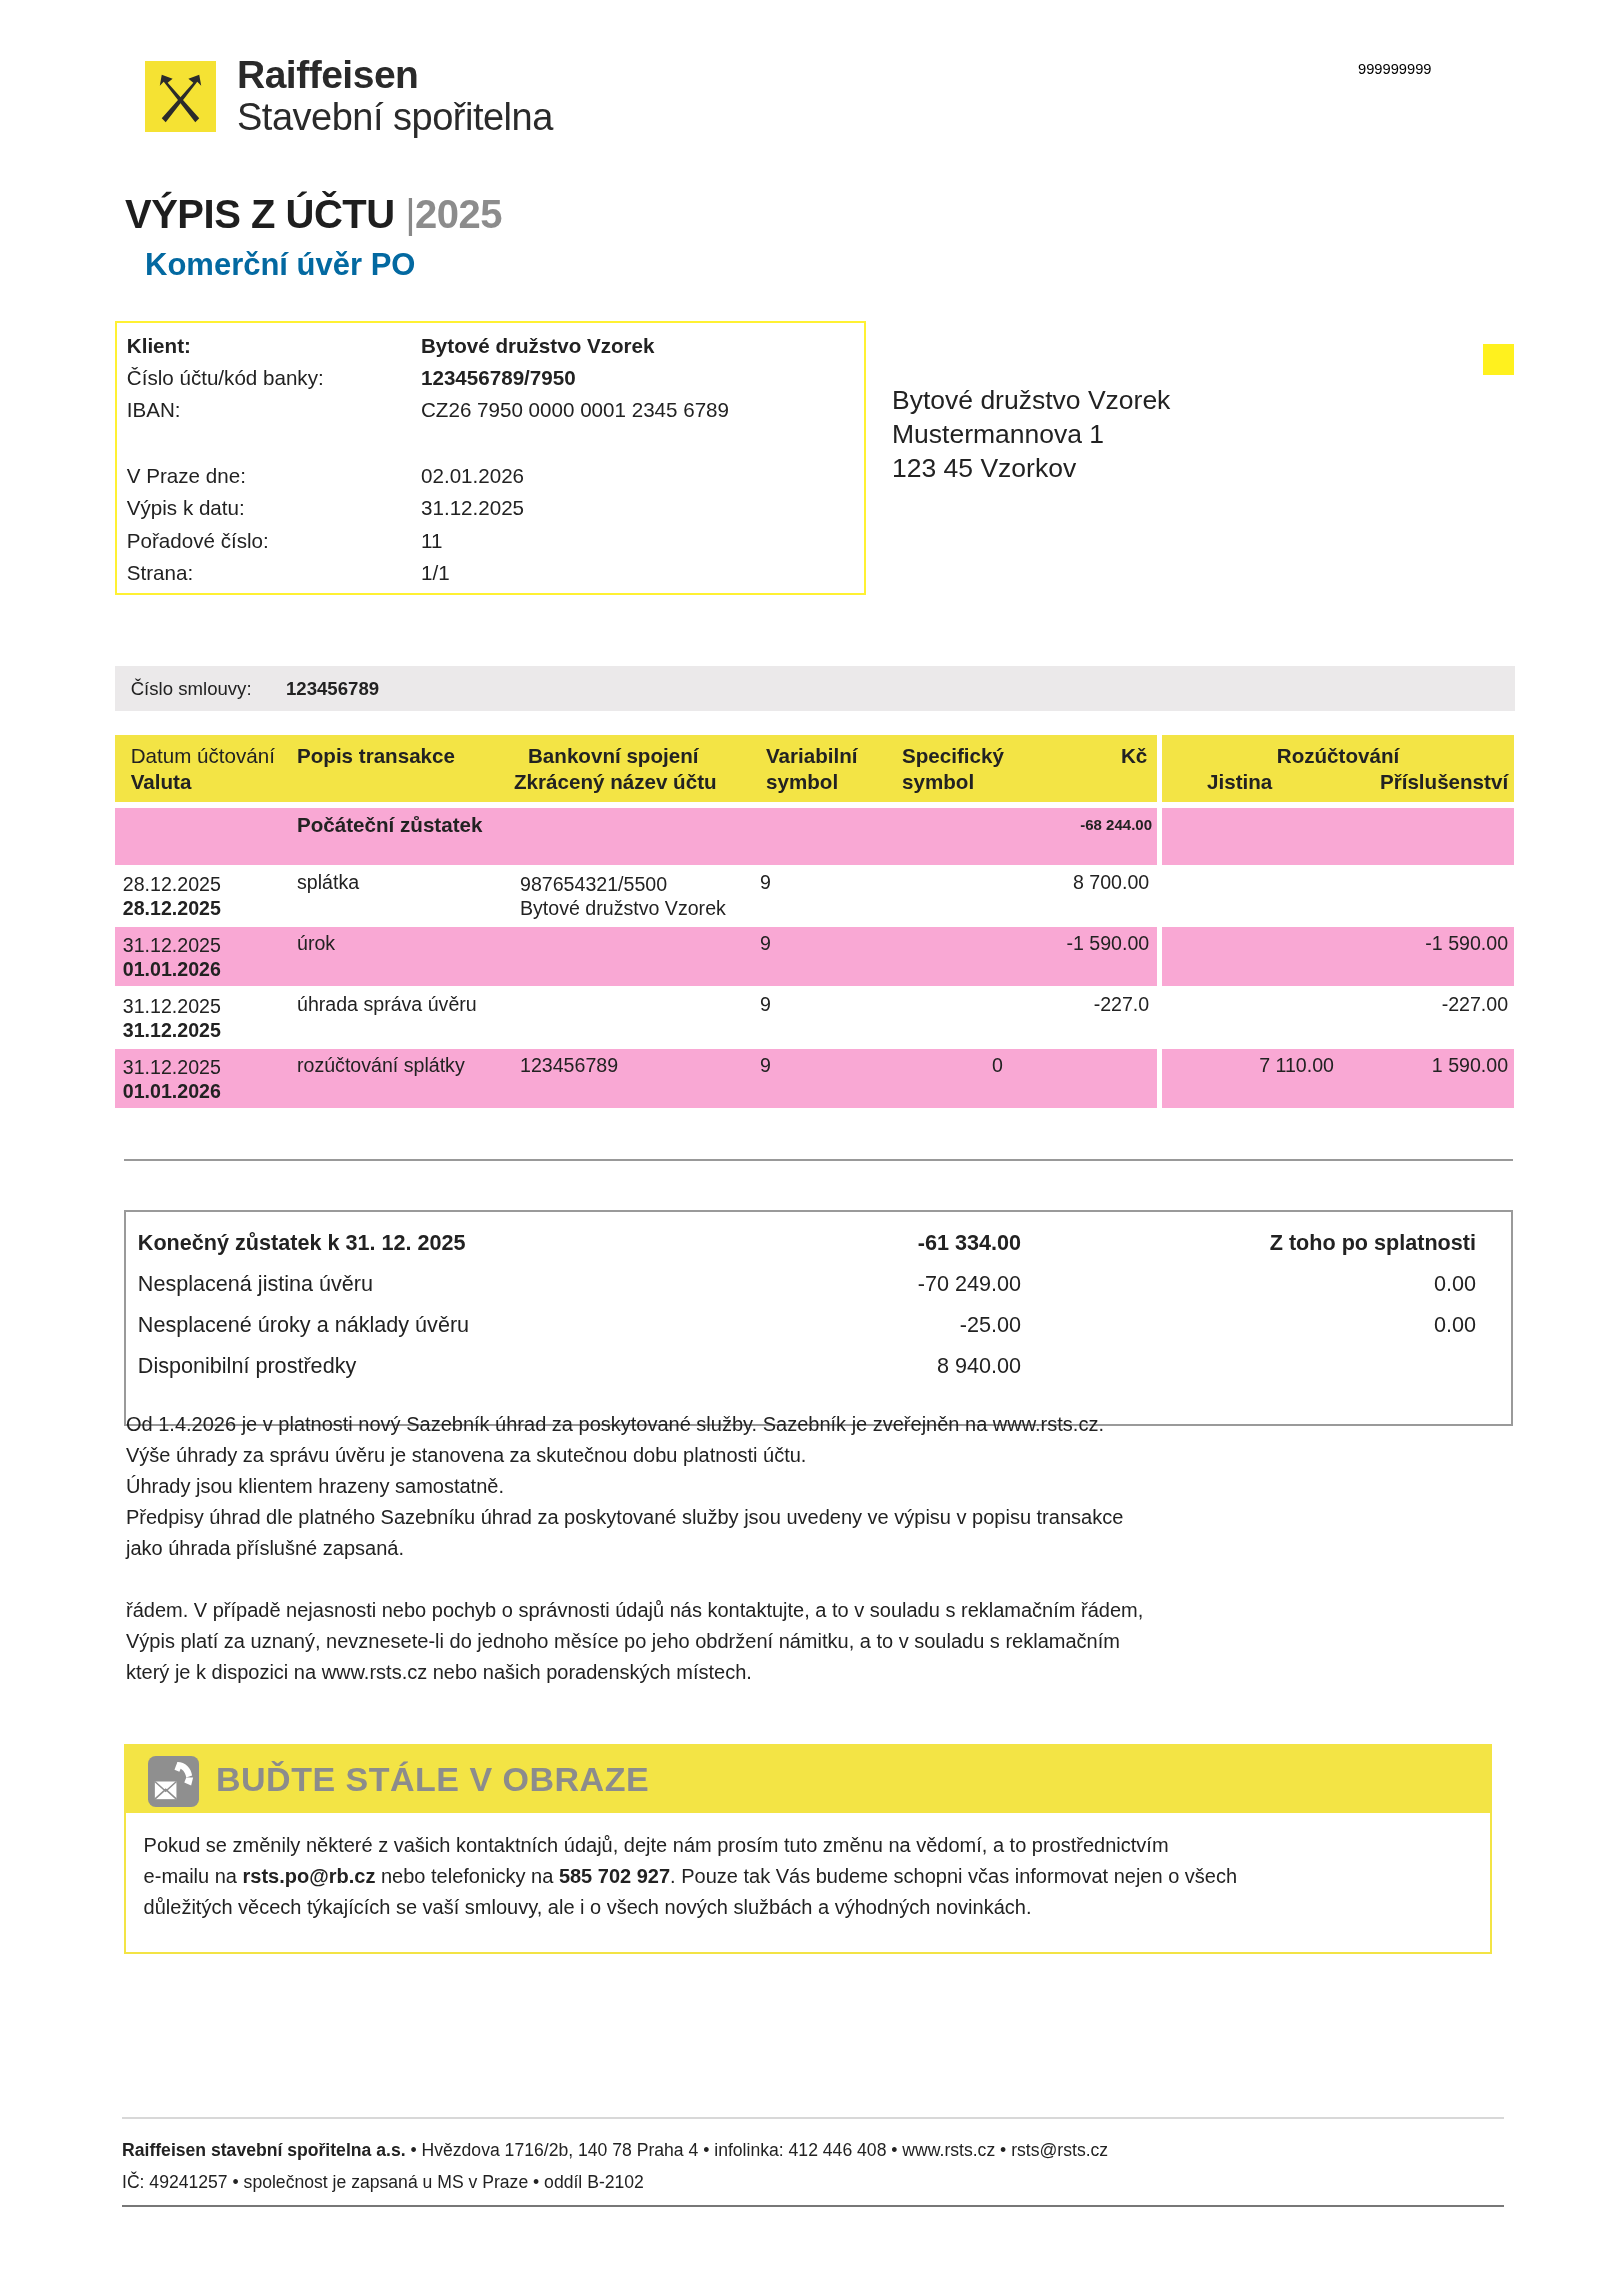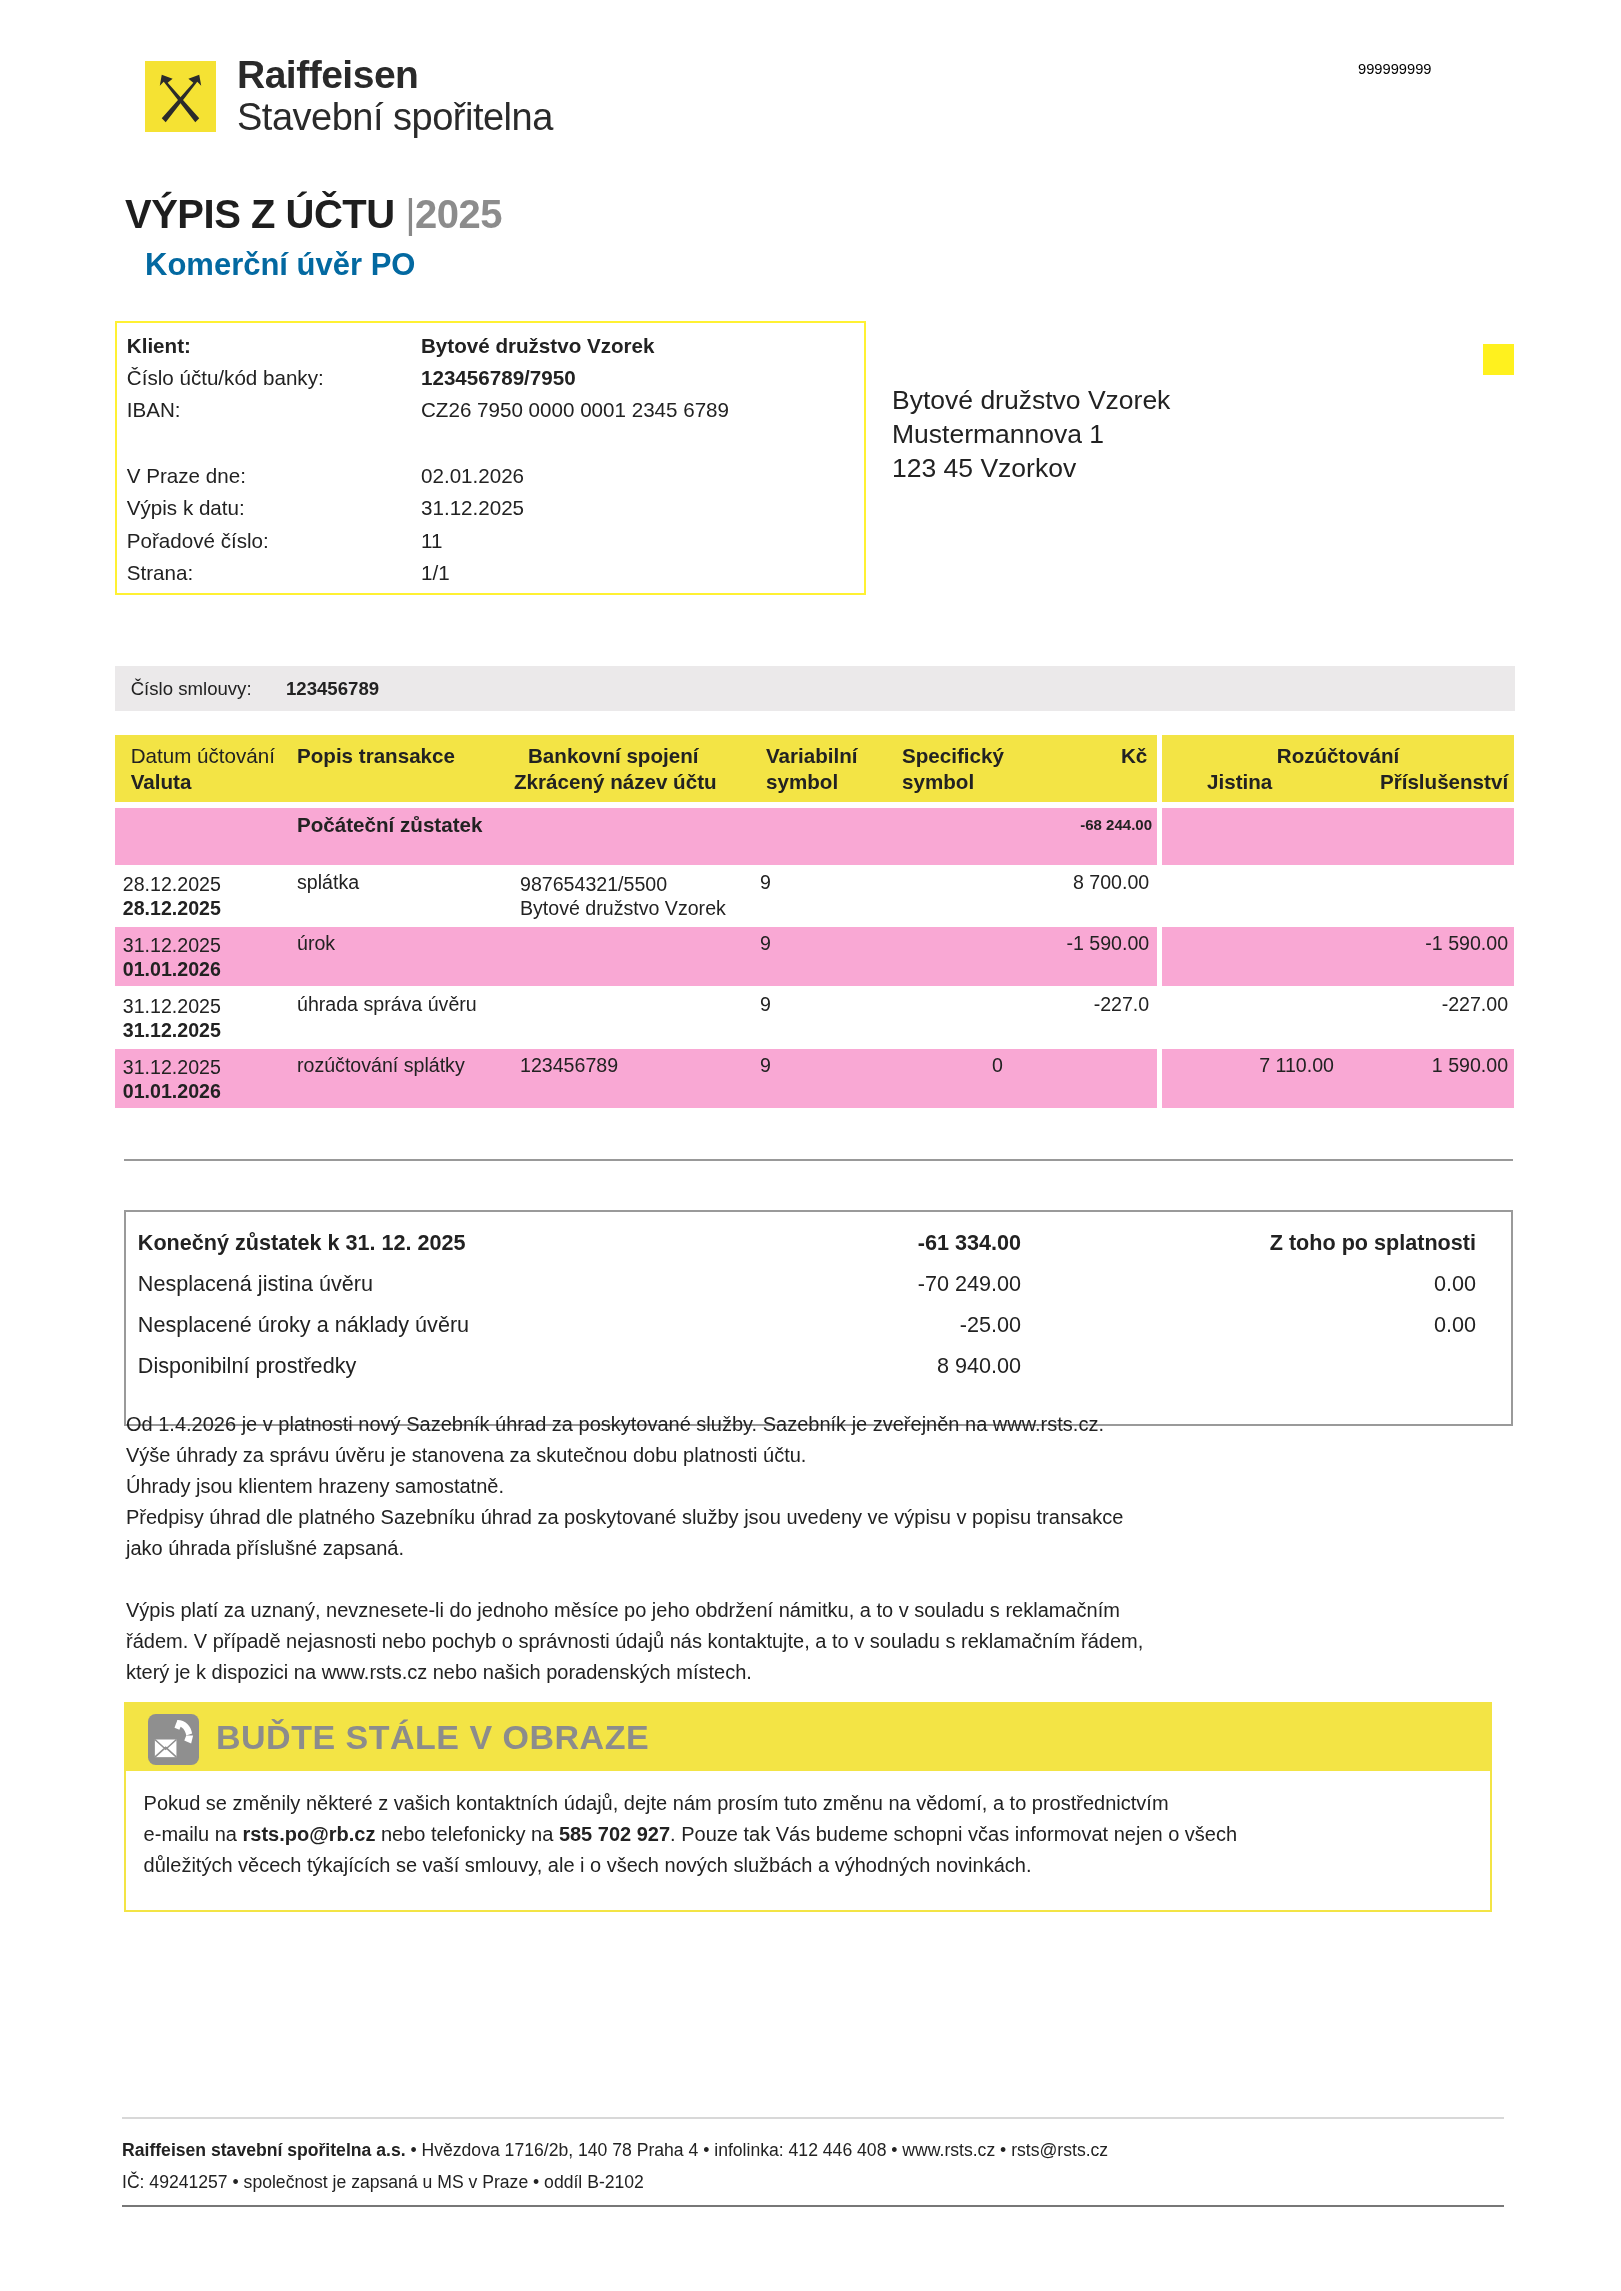--- a/index.html
+++ b/index.html
@@ -51,21 +51,21 @@
   .sum-box { left: 124px; top: 1210px; width: 1389px; height: 216px; border: 2px solid #9a9a9a; box-sizing: border-box; }
   .sum-row { position: absolute; left: 11.8px; font-size: 21.6px; color: #222; }
   .sum-val { position: absolute; right: 490px; font-size: 21.6px; color: #222; text-align: right; }
   .sum-due { position: absolute; right: 35px; font-size: 21.6px; color: #222; text-align: right; }
 
   .notes { left: 126px; top: 1409px; font-size: 20px; line-height: 31px; color: #222; width: 1127px; }
   .notes p { margin: 0; }
   .notes .gap { height: 31px; }
 
   
-  .banner { left: 124px; top: 1702px; width: 1368px; height: 210px; border: 2.9px solid #f3e445; box-sizing: border-box; }
+  .banner { left: 124px; top: 1744px; width: 1368px; height: 210px; border: 2.9px solid #f3e445; box-sizing: border-box; }
   .banner-head { position: absolute; left: 0; top: 0; width: 100%; height: 67px; background: #f3e445; }
   .banner-icon { position: absolute; left: 21.6px; top: 9.8px; width: 51px; height: 51px; background: #8f8f8f; border-radius: 7.8px; }
   .banner-icon svg { width: 51px; height: 51px; display: block; }
   .banner-title { position: absolute; left: 90px; top: 13.7px; font-size: 34px; font-weight: bold; color: #8c8c8c; letter-spacing: 0.5px; }
   .banner-text { position: absolute; left: 17.6px; top: 84px; font-size: 20px; line-height: 31px; color: #222; width: 1304px; }
 
   
   .foot-line1 { left: 122px; top: 2117px; width: 1382px; height: 2px; background: #d8d8d8; }
   .foot-text1 { left: 122px; top: 2140px; font-size: 17.6px; color: #222; }
   .foot-text2 { left: 122px; top: 2172px; font-size: 17.6px; color: #222; }
@@ -208,22 +208,22 @@
   <div class="sum-val" style="top:141px">8 940.00</div>
 </div>
 
 <div class="abs notes">
   <p>Od 1.4.2026 je v platnosti nový Sazebník úhrad za poskytované služby. Sazebník je zveřejněn na www.rsts.cz.</p>
   <p>Výše úhrady za správu úvěru je stanovena za skutečnou dobu platnosti účtu.</p>
   <p>Úhrady jsou klientem hrazeny samostatně.</p>
   <p>Předpisy úhrad dle platného Sazebníku úhrad za poskytované služby jsou uvedeny ve výpisu v popisu transakce</p>
   <p>jako úhrada příslušné zapsaná.</p>
   <div class="gap"></div>
+  <p>řádem. V případě nejasnosti nebo pochyb o správnosti údajů nás kontaktujte, a to v souladu s reklamačním řádem,</p>
   <p>Výpis platí za uznaný, nevznesete-li do jednoho měsíce po jeho obdržení námitku, a to v souladu s reklamačním</p>
-  <p>řádem. V případě nejasnosti nebo pochyb o správnosti údajů nás kontaktujte, a to v souladu s reklamačním řádem,</p>
   <p>který je k dispozici na www.rsts.cz nebo našich poradenských místech.</p>
 </div>
 
 <div class="abs banner">
   <div class="banner-head">
     <div class="banner-icon">
       <svg viewBox="0 0 52 52">
         <path d="M30 6 C38 6 44 12 45 20 L39 22 C38 16 35 13 30 12 Z" fill="#ffffff"></path>
         <path d="M30 6 L27 14 L32 16 L35 9 Z" fill="#ffffff"></path>
         <path d="M39 22 L46 22 L44 30 L37 27 Z" fill="#ffffff"></path>

